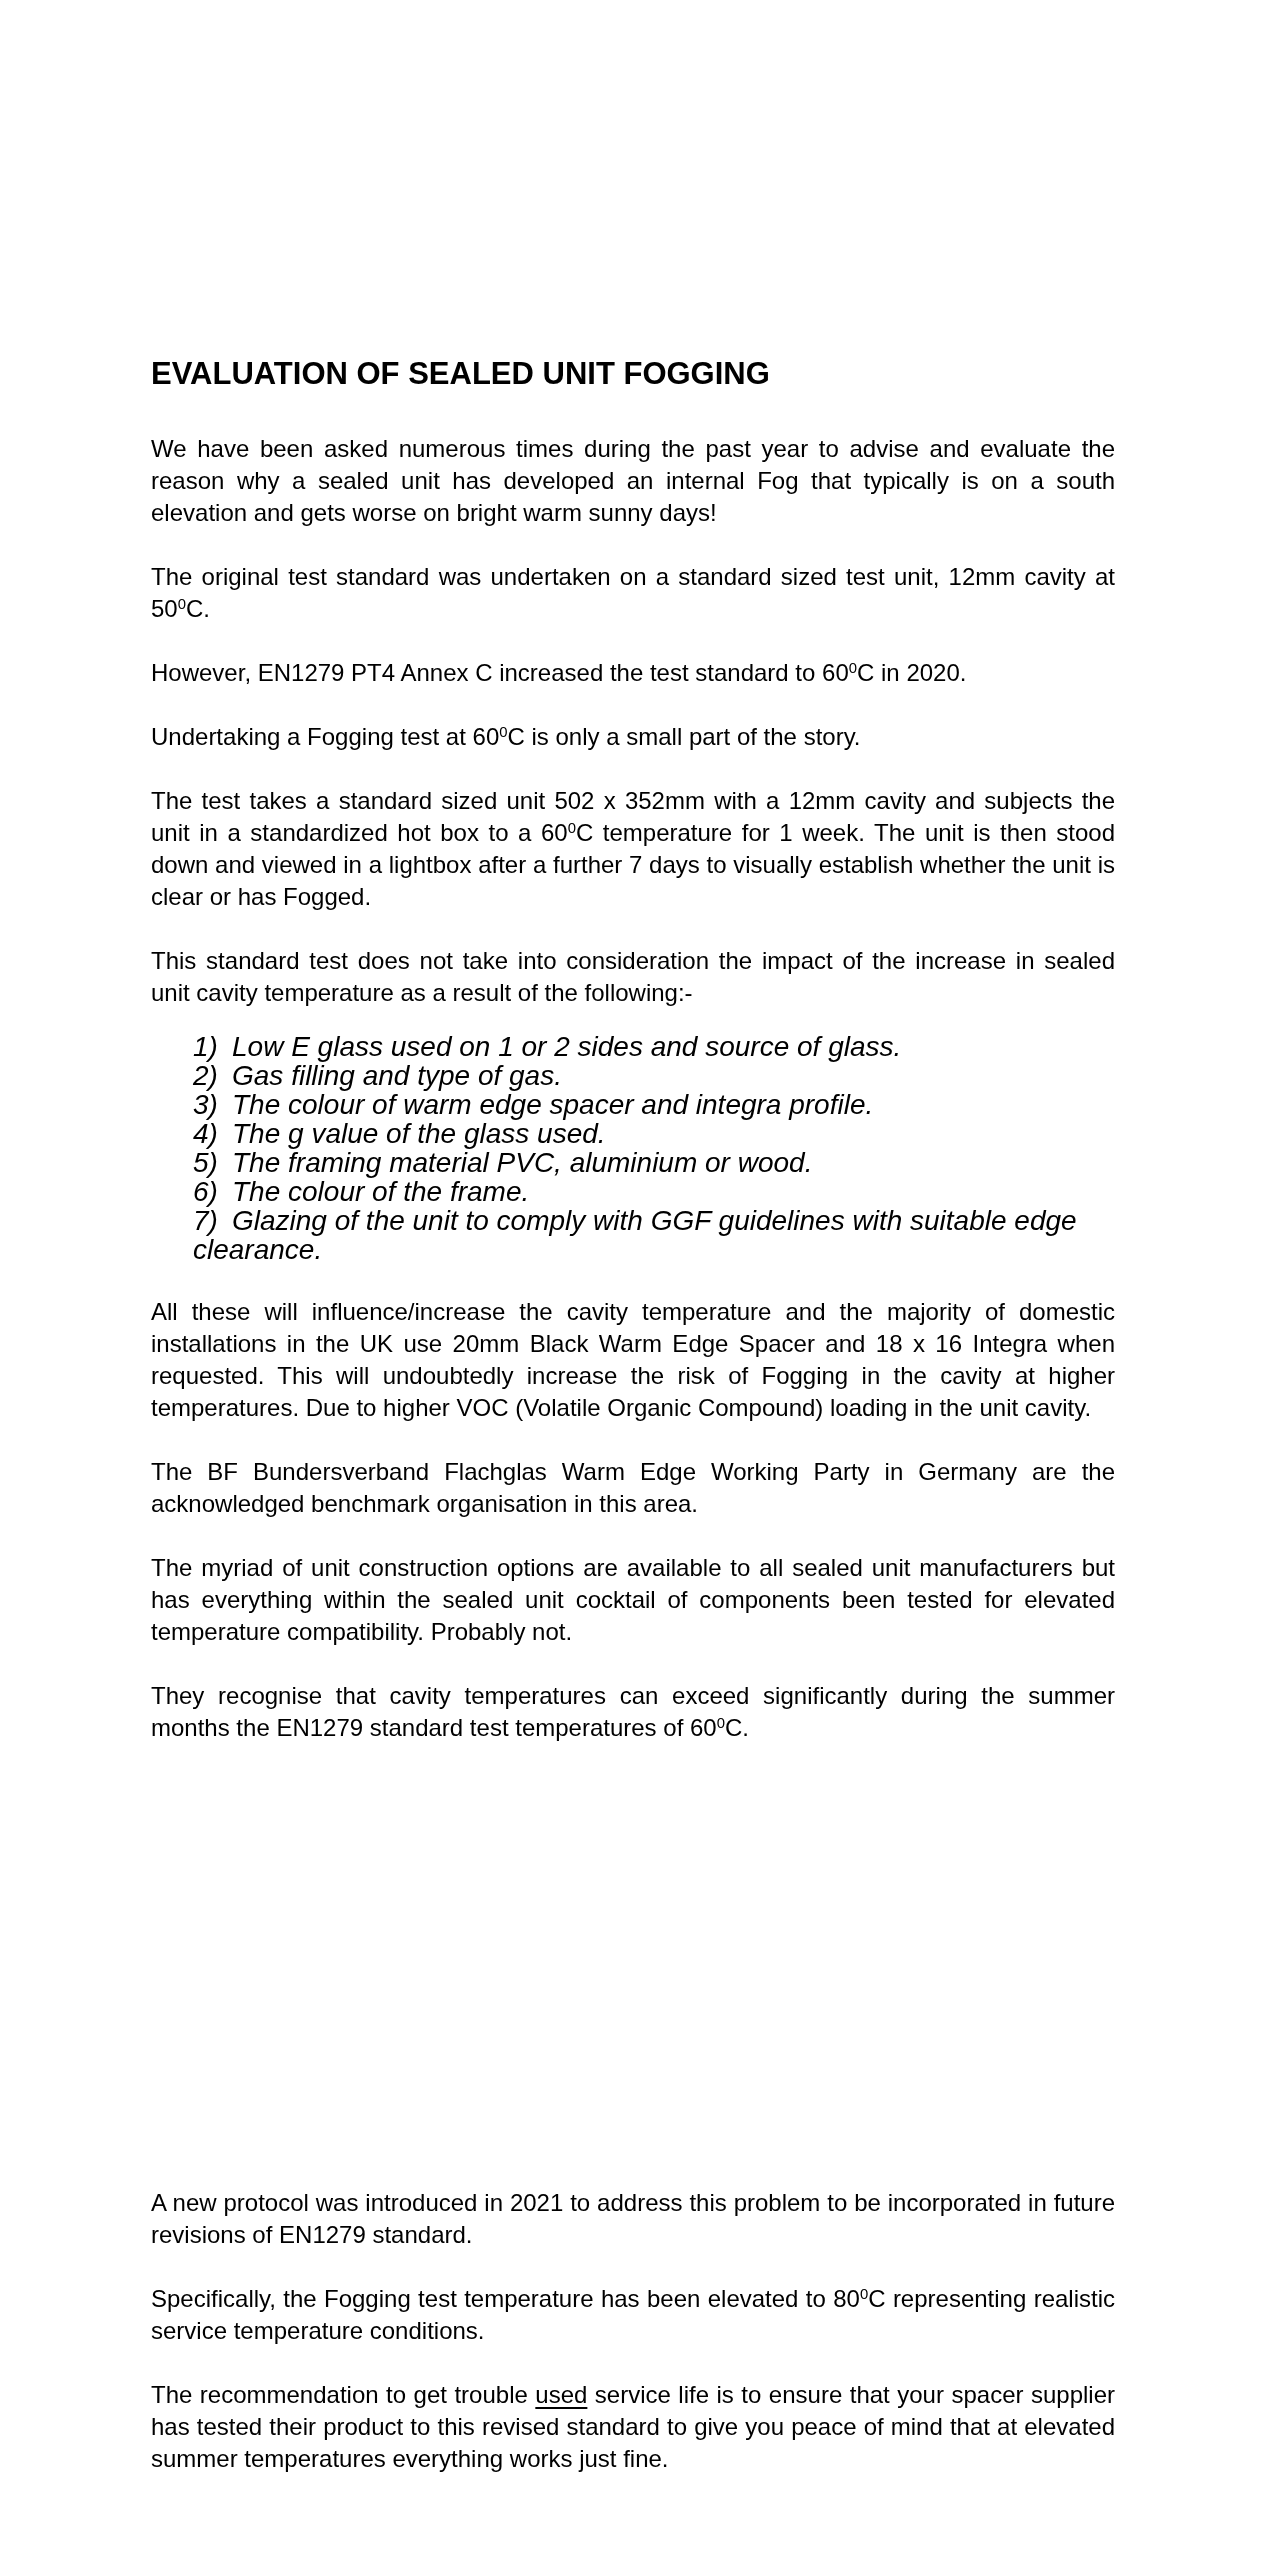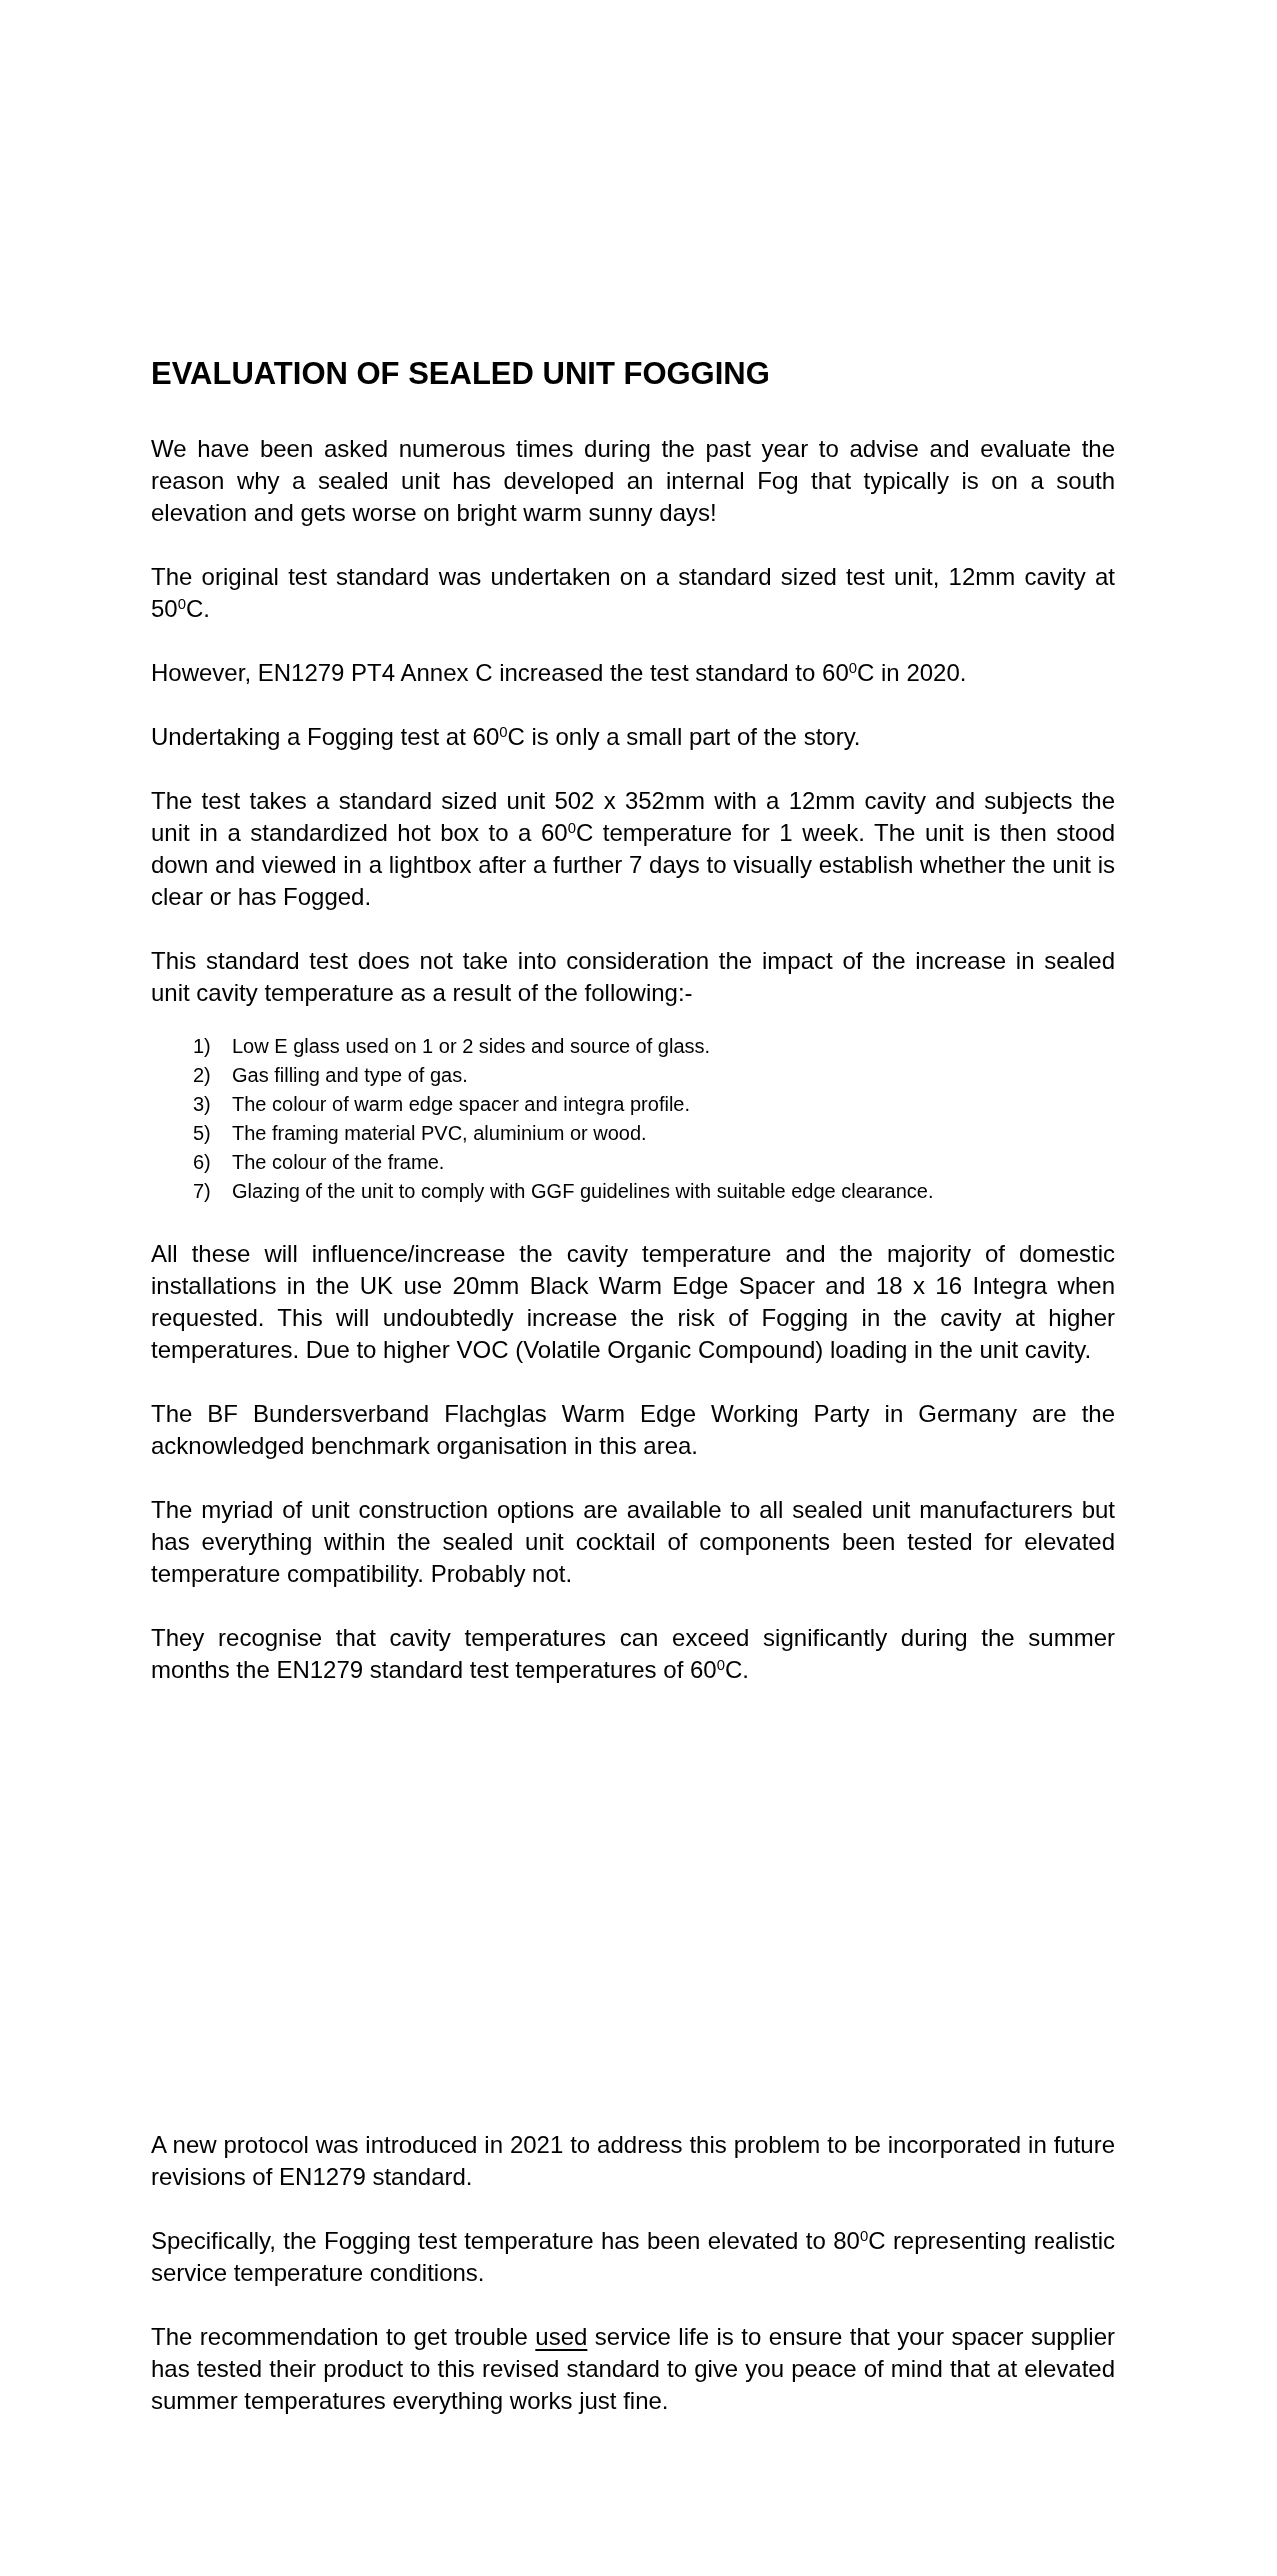--- a/index.html
+++ b/index.html
@@ -29,22 +29,23 @@
     font-size: 24px;
     line-height: 32px;
     text-align: justify;
     text-justify: inter-word;
   }
   #doc-body > .para:first-child {
     margin-top: 41px;
   }
   .list {
     margin: 23px 0 0 0;
-    font-size: 20px;
+    font-size: 28px;
     line-height: 29px;
+    font-style: italic;
   }
   .list-item {
     padding-left: 42px;
   }
   .list-item .num {
     display: inline-block;
     width: 39px;
   }
   .gap-xl {
     margin-top: 443px;
@@ -72,20 +73,21 @@
       <p class="para"><span>We have been asked numerous times during the past year to advise and evaluate the reason why a sealed unit has developed an internal Fog that typically is on a south elevation and gets worse on bright warm sunny days!</span></p>
       <p class="para"><span>The original test standard was undertaken on a standard sized test unit, 12mm cavity at 50</span><sup>0</sup><span>C.</span></p>
       <p class="para"><span>However, EN1279 PT4 Annex C increased the test standard to 60</span><sup>0</sup><span>C in 2020.</span></p>
       <p class="para"><span>Undertaking a Fogging test at 60</span><sup>0</sup><span>C is only a small part of the story.</span></p>
       <p class="para"><span>The test takes a standard sized unit 502 x 352mm with a 12mm cavity and subjects the unit in a standardized hot box to a 60</span><sup>0</sup><span>C temperature for 1 week.  The unit is then stood down and viewed in a lightbox after a further 7 days to visually establish whether the unit is clear or has Fogged.</span></p>
       <p class="para"><span>This standard test does not take into consideration the impact of the increase in sealed unit cavity temperature as a result of the following:-</span></p>
       <div class="list">
         <div class="list-item"><span class="num">1)</span><span><span>Low E glass used on 1 or 2 sides and source of glass.</span></span></div>
         <div class="list-item"><span class="num">2)</span><span><span>Gas filling and type of gas.</span></span></div>
         <div class="list-item"><span class="num">3)</span><span><span>The colour of warm edge spacer and integra profile.</span></span></div>
+        <div class="list-item"><span class="num">4)</span><span><span>The g value of the glass used.</span></span></div>
         <div class="list-item"><span class="num">5)</span><span><span>The framing material PVC, aluminium or wood.</span></span></div>
         <div class="list-item"><span class="num">6)</span><span><span>The colour of the frame.</span></span></div>
         <div class="list-item"><span class="num">7)</span><span><span>Glazing of the unit to comply with GGF guidelines with suitable edge clearance.</span></span></div>
       </div>
       <p class="para"><span>All these will influence/increase the cavity temperature and the majority of domestic installations in the UK use 20mm Black Warm Edge Spacer and 18 x 16 Integra when requested.  This will undoubtedly increase the risk of Fogging in the cavity at higher temperatures.  Due to higher VOC (Volatile Organic Compound) loading in the unit cavity.</span></p>
       <p class="para"><span>The BF Bundersverband Flachglas Warm Edge Working Party in Germany are the acknowledged benchmark organisation in this area.</span></p>
       <p class="para"><span>The myriad of unit construction options are available to all sealed unit manufacturers but has everything within the sealed unit cocktail of components been tested for elevated temperature compatibility.  Probably not.</span></p>
       <p class="para"><span>They recognise that cavity temperatures can exceed significantly during the summer months the EN1279 standard test temperatures of 60</span><sup>0</sup><span>C.</span></p>
       <p class="para gap-xl"><span>A new protocol was introduced in 2021 to address this problem to be incorporated in future revisions of EN1279 standard.</span></p>
       <p class="para"><span>Specifically, the Fogging test temperature has been elevated to 80</span><sup>0</sup><span>C representing realistic service temperature conditions.</span></p>

